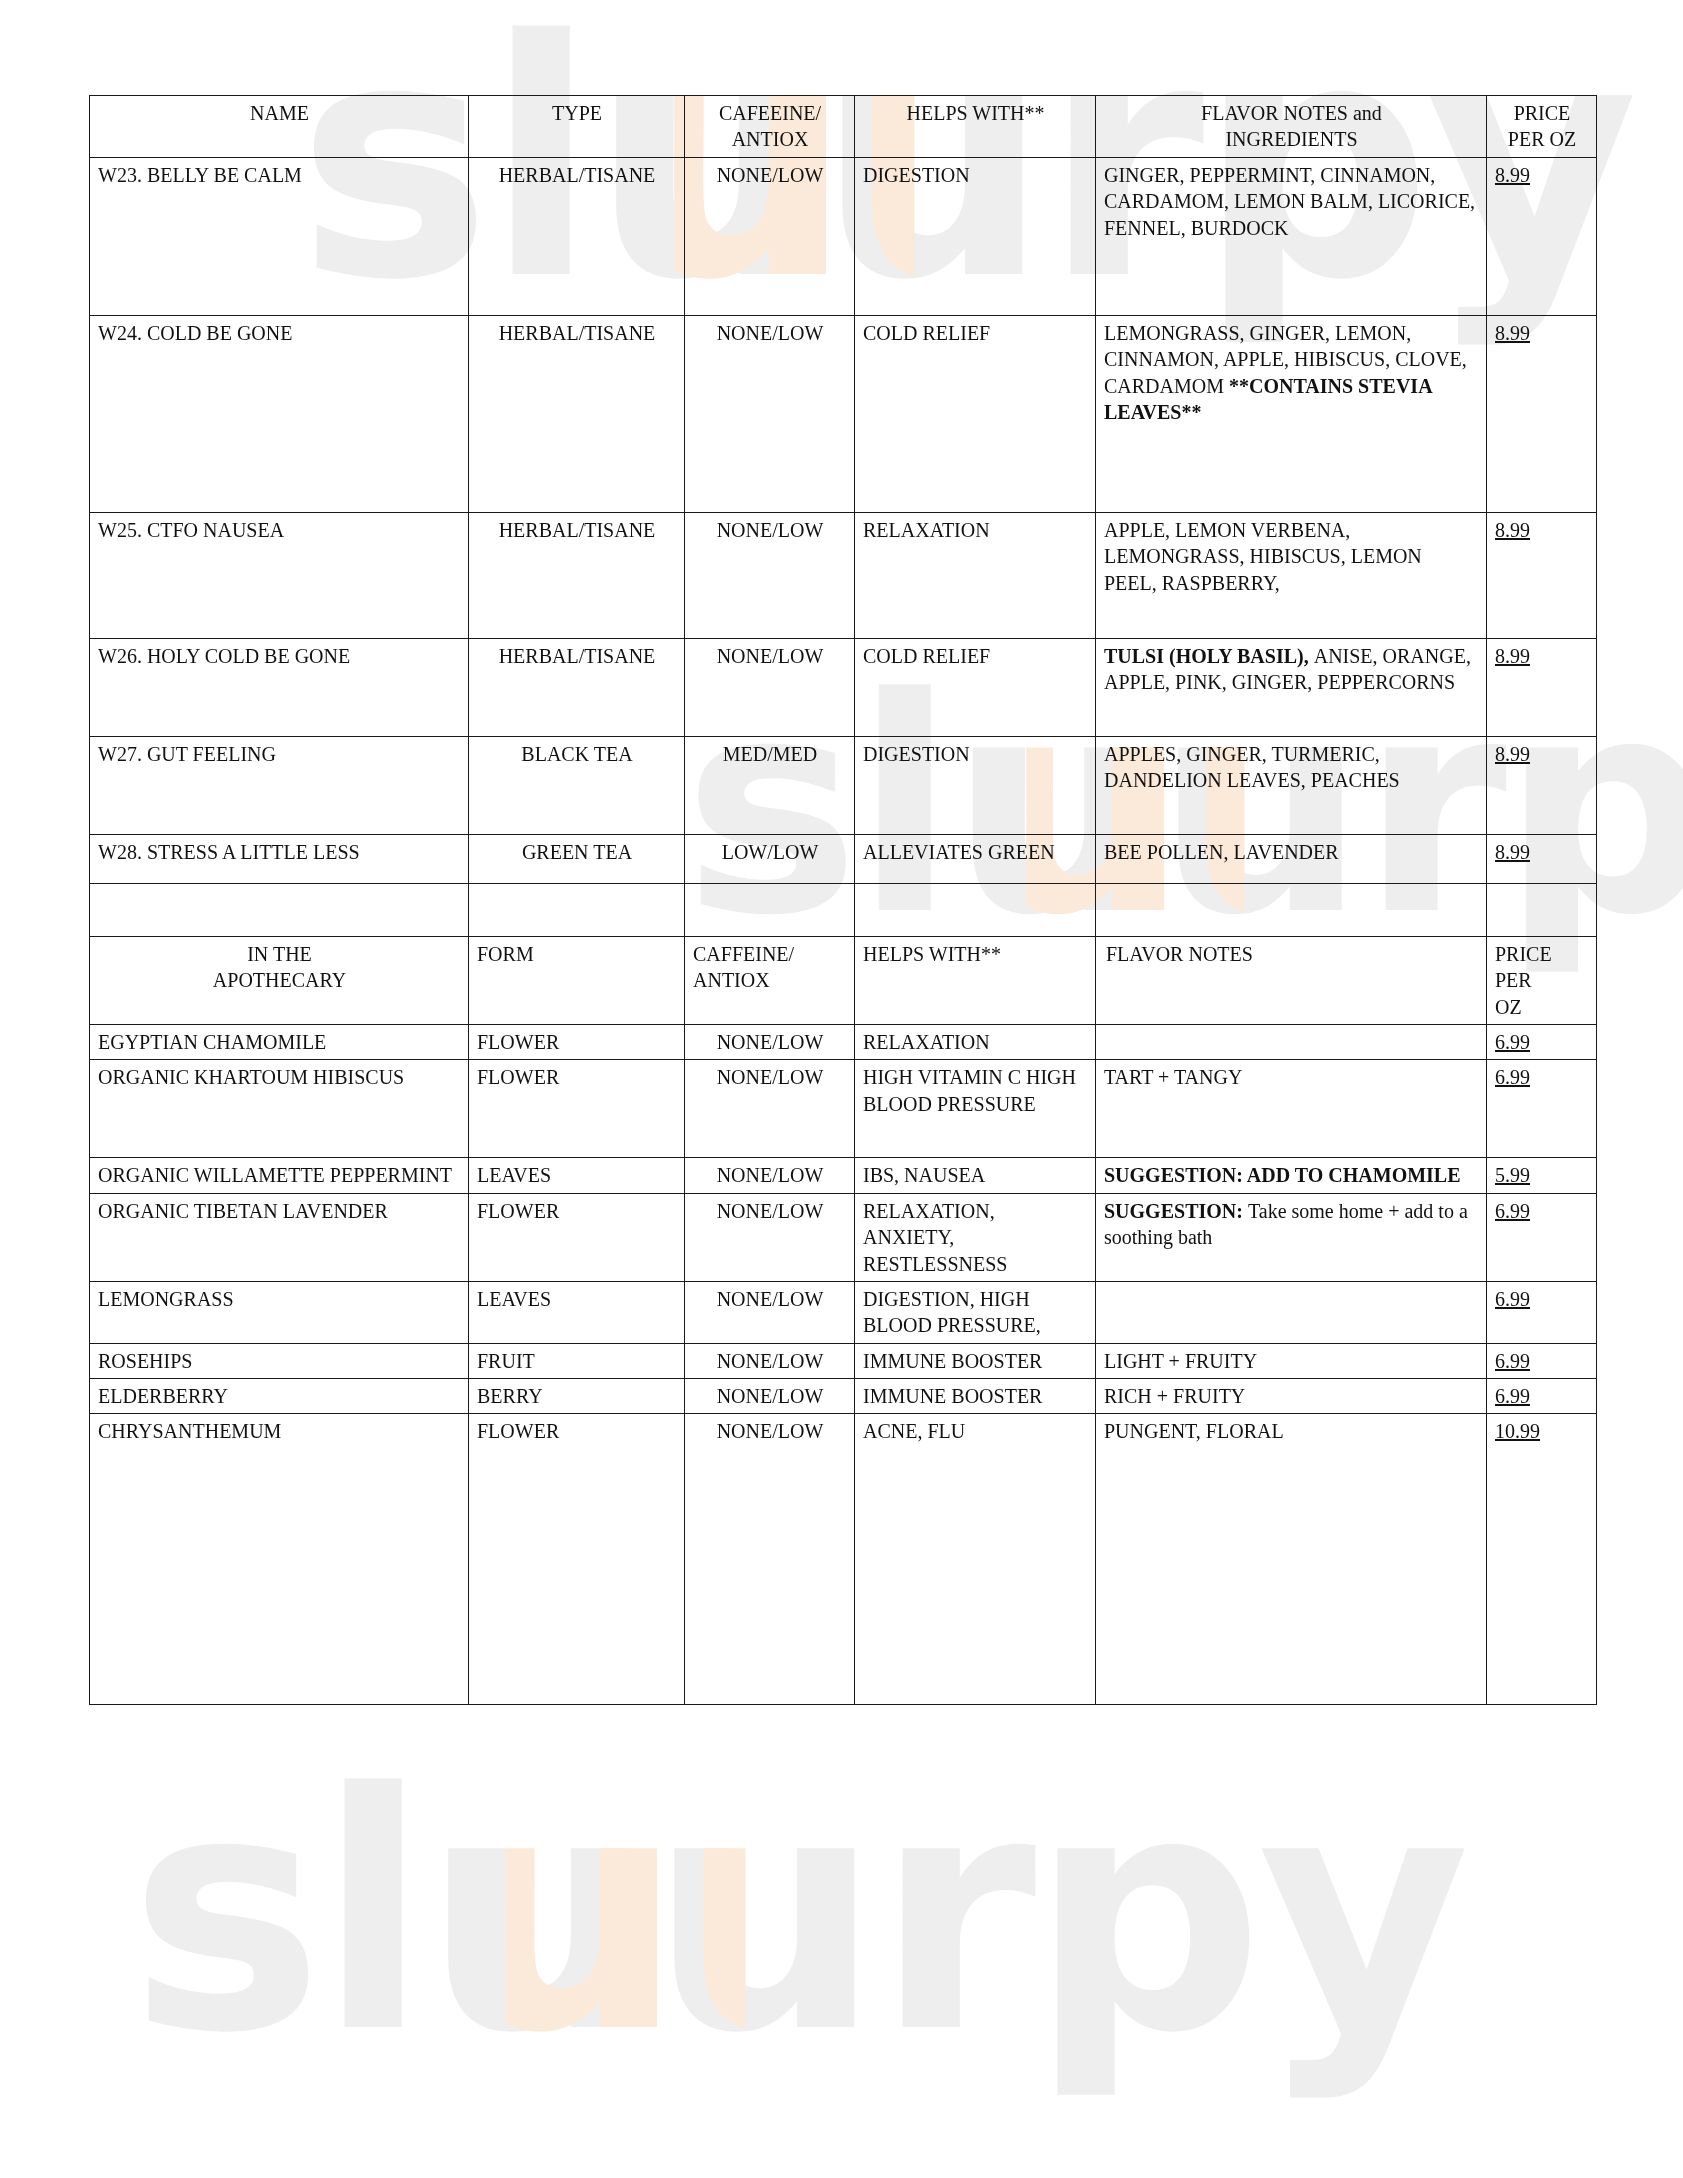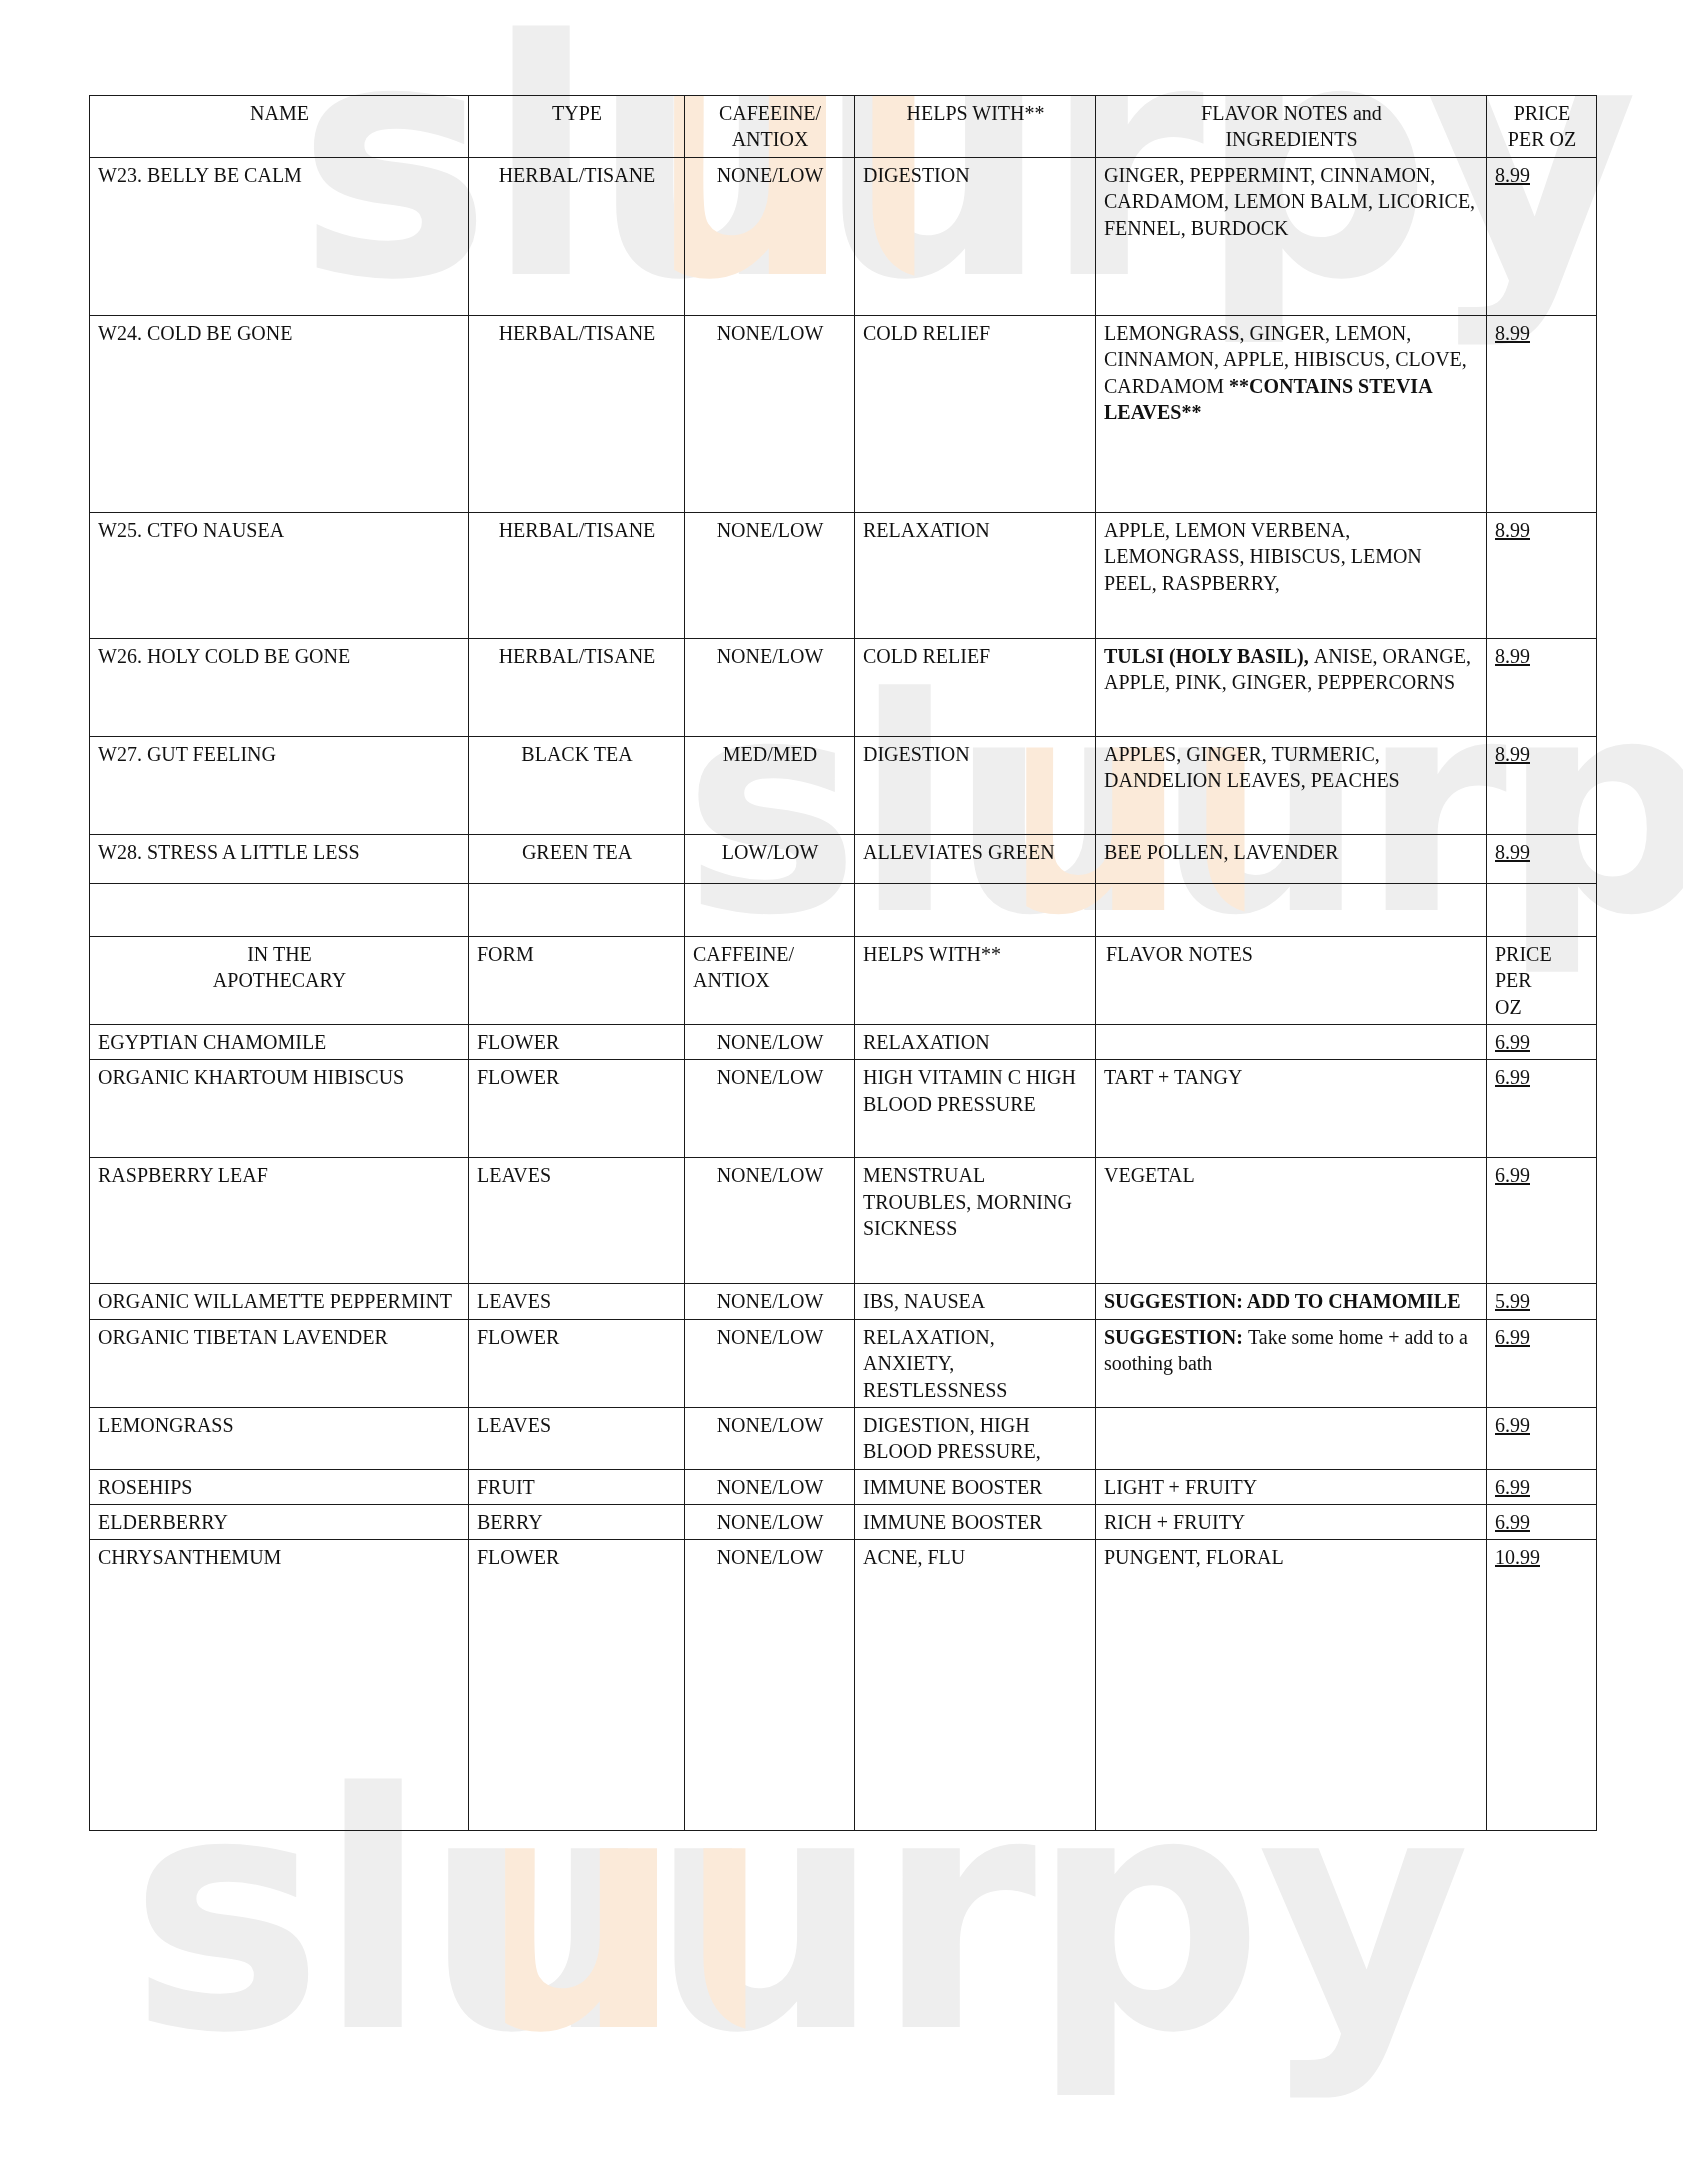--- a/index.html
+++ b/index.html
@@ -262,28 +262,20 @@
 
   <tr>
     <td class="apoth-name tall-90">ORGANIC KHARTOUM HIBISCUS</td>
     <td>FLOWER</td>
     <td class="center">NONE/LOW</td>
     <td>HIGH VITAMIN C HIGH BLOOD PRESSURE</td>
     <td>TART + TANGY</td>
     <td class="price-cell">6.99</td>
   </tr>
 
-  <tr>
-    <td class="apoth-name tall-118">RASPBERRY LEAF</td>
-    <td>LEAVES</td>
-    <td class="center">NONE/LOW</td>
-    <td>MENSTRUAL TROUBLES, MORNING SICKNESS</td>
-    <td>VEGETAL</td>
-    <td class="price-cell">6.99</td>
-  </tr>
 
   <tr>
     <td class="apoth-name">ORGANIC WILLAMETTE PEPPERMINT</td>
     <td>LEAVES</td>
     <td class="center">NONE/LOW</td>
     <td>IBS, NAUSEA</td>
     <td><span class="b">SUGGESTION: ADD TO CHAMOMILE</span></td>
     <td class="price-cell">5.99</td>
   </tr>
 

